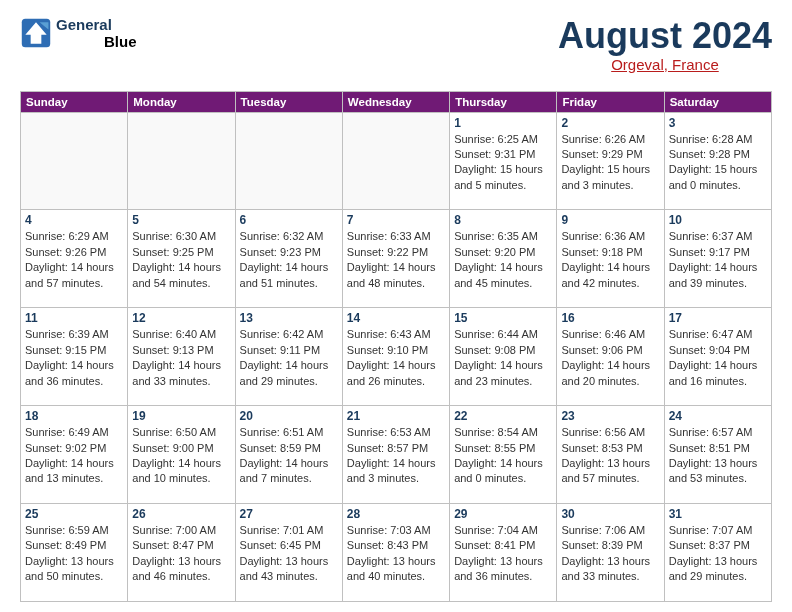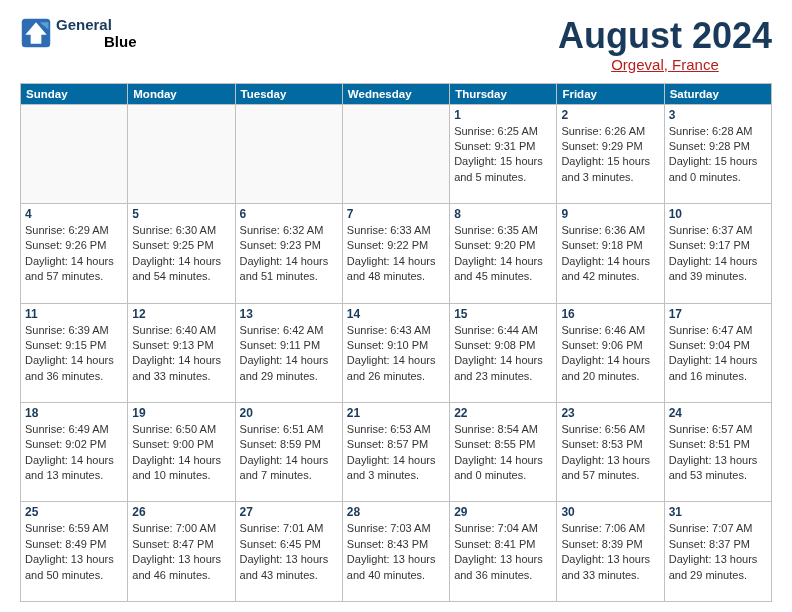--- a/index.html
+++ b/index.html
@@ -9,20 +9,21 @@
       width: 792px;
       height: 612px;
       overflow: hidden;
     }
     .page {
       width: 792px;
       height: 612px;
       padding: 16px 20px 10px 20px;
       display: flex;
       flex-direction: column;
+      gap: 8px;
     }
     .header {
       display: flex;
       justify-content: space-between;
       align-items: flex-start;
       margin-bottom: 10px;
     }
     .logo {
       display: flex;
       align-items: center;
@@ -45,21 +46,21 @@
       font-size: 15px;
       color: #b91c1c;
       text-decoration: underline;
     }
     .calendar-table {
       width: 100%;
       border-collapse: collapse;
       flex: 1;
     }
     .calendar-table th {
-      background-color: #0369a1;
+      background-color: #701a75;
       color: #fff;
       font-size: 11.5px;
       font-weight: bold;
       padding: 4px 5px;
       text-align: left;
       border: 1px solid #c0c0c0;
     }
     .calendar-table td {
       border: 1px solid #c0c0c0;
       vertical-align: top;

